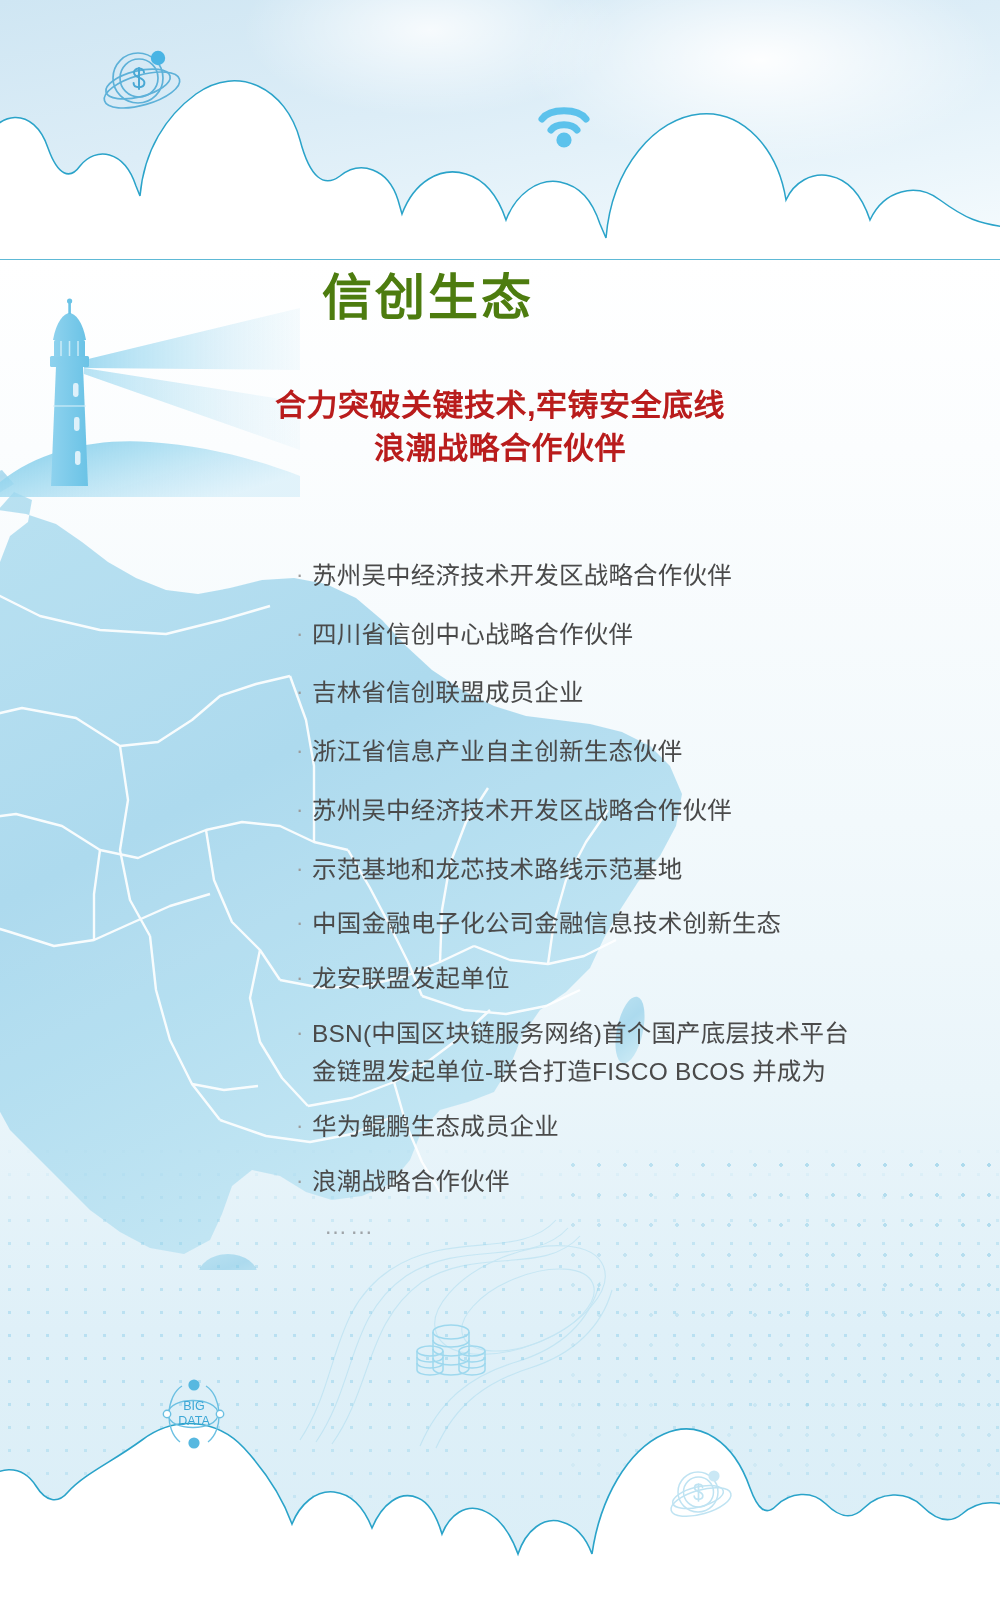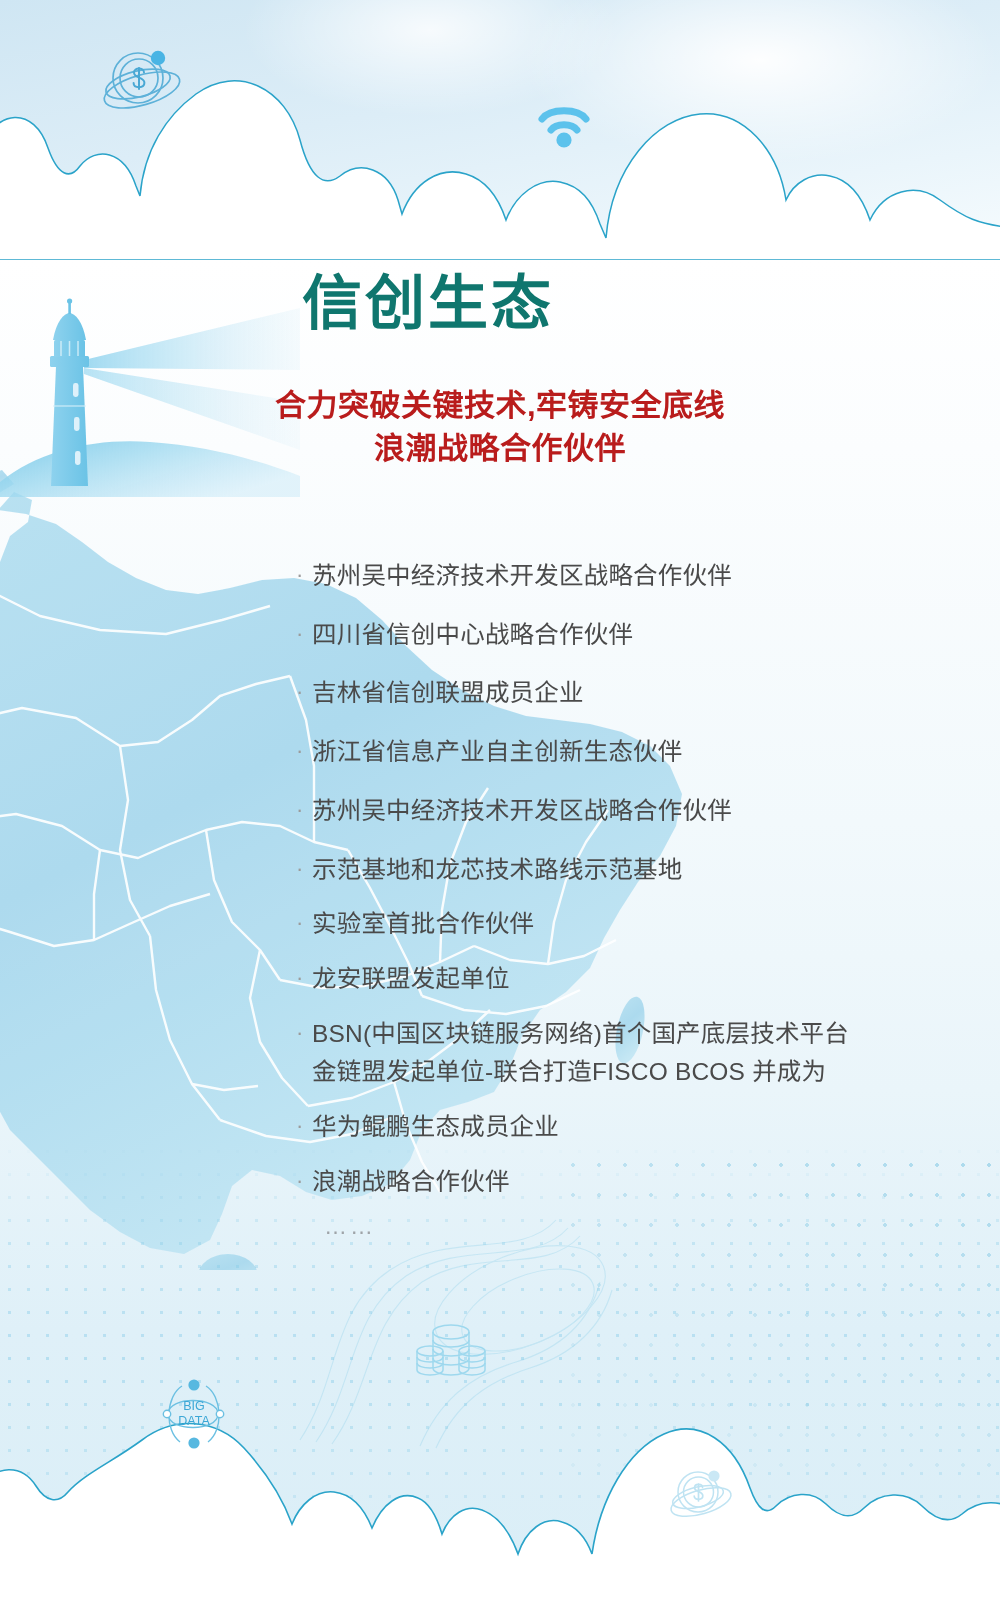--- a/index.html
+++ b/index.html
@@ -82,23 +82,23 @@
   #coin-stack-mid  { left:414px; top:1317px; width:74px;  height:62px; }
   #bigdata-bottom  { left:160px; top:1372px; width:68px;  height:82px; }
   #coin-orbit-bot  { left:666px; top:1462px; width:68px;  height:62px; }
 
   
   .content { position:absolute; left:0; top:0; width:1000px; height:1598px; }
 
   .title {
     position:absolute; left:0; top:272px; width:856px;
     text-align:center;
-    font-size:60px; font-weight:bold;
+    font-size:50px; font-weight:bold;
     letter-spacing:3px;
-    color:#0f766e;
+    color:#4d7c0f;
     line-height:1.05;
   }
   .subtitle {
     position:absolute; left:0; top:385px; width:1000px;
     text-align:center;
     font-size:31px; font-weight:bold;
     color:#b91c1c;
     line-height:1.38;
     letter-spacing:.5px;
   }
@@ -459,21 +459,21 @@
       <div class="list-item tight">
         <span class="dot">·</span>
         <span class="txt">
           <span class="ln">示范基地和龙芯技术路线示范基地</span>
         </span>
       </div>
 
       <div class="list-item tight">
         <span class="dot">·</span>
         <span class="txt">
-          <span class="ln">实验室首批合作伙伴</span>
+          <span class="ln">中国金融电子化公司金融信息技术创新生态</span>
         </span>
       </div>
 
       <div class="list-item tight">
         <span class="dot">·</span>
         <span class="txt">
           <span class="ln">龙安联盟发起单位</span>
         </span>
       </div>
 

